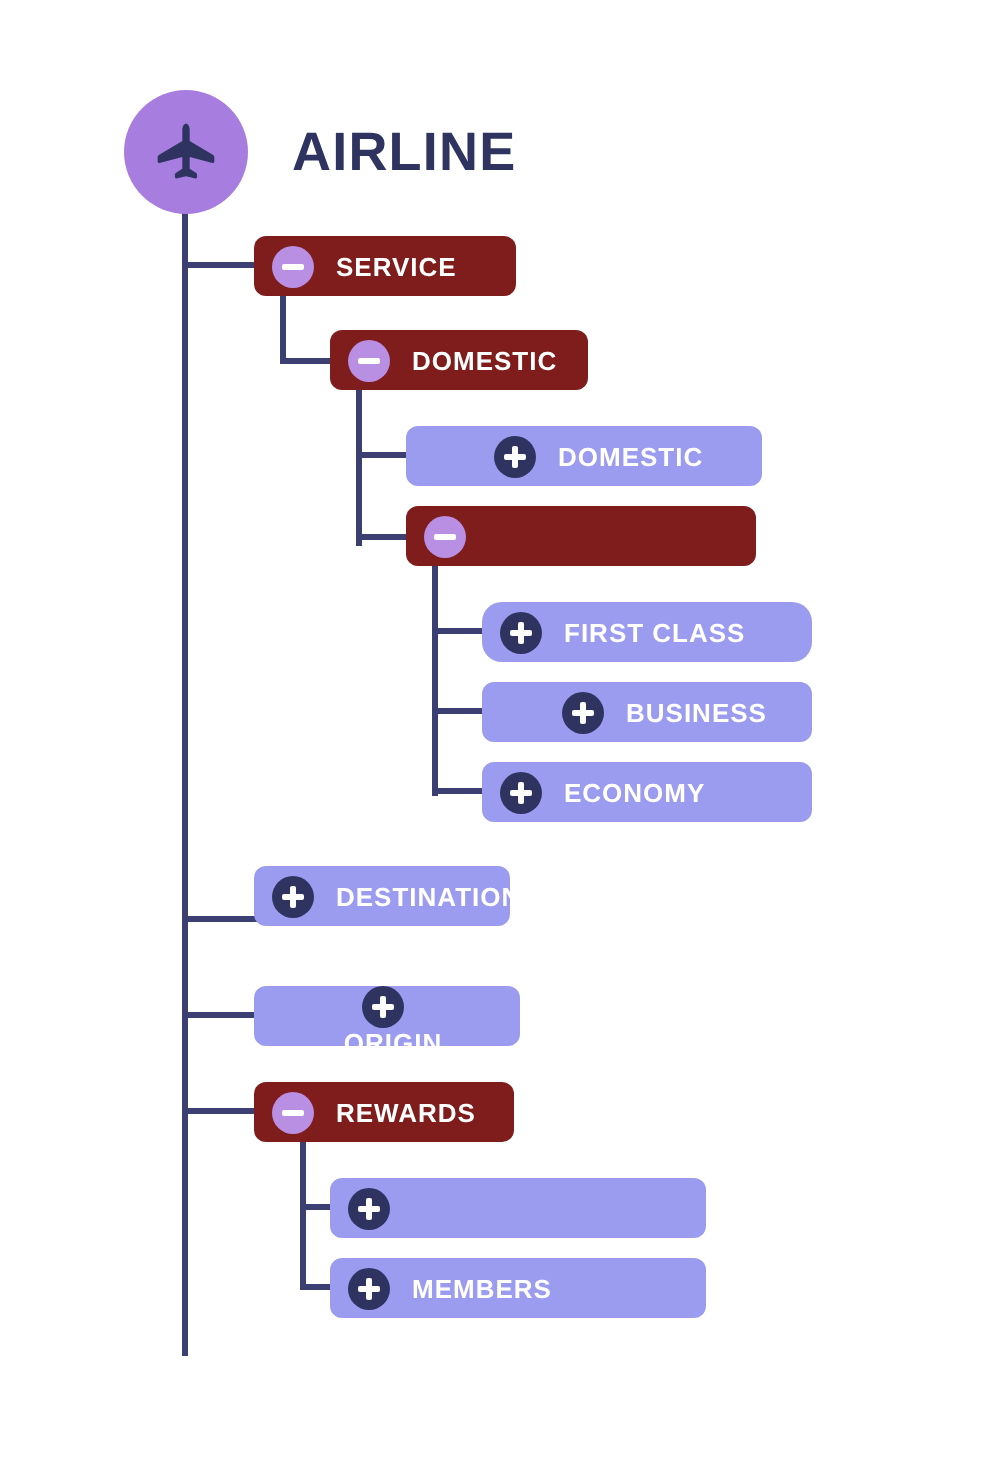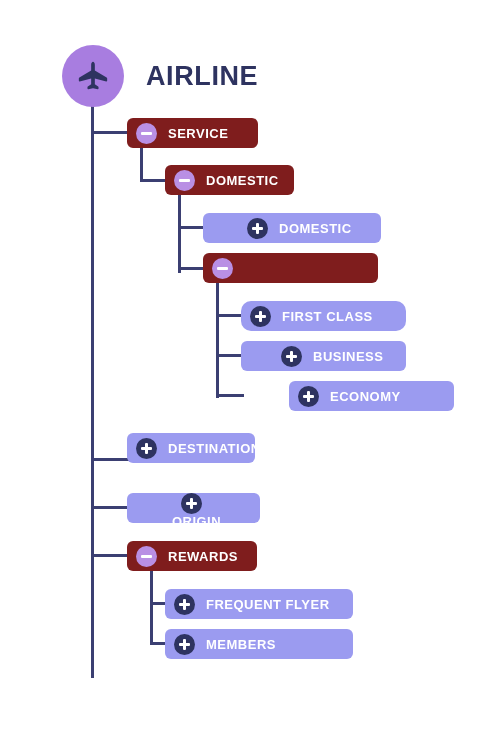--- a/index.html
+++ b/index.html
@@ -171,21 +171,21 @@
         </div>
         <span class="node-label">FIRST CLASS</span>
       </div>
       <div class="node light" style="left: 241px; top: 341px; width: 165px; padding-left: 40px;">
         <div class="node-toggle">
           <span class="bar-h"></span>
           <span class="bar-v"></span>
         </div>
         <span class="node-label">BUSINESS</span>
       </div>
-      <div class="node light" style="left: 241px; top: 381px; width: 165px; margin-left: 48px;">
+      <div class="node light" style="left: 241px; top: 381px; width: 165px;">
         <div class="node-toggle">
           <span class="bar-h"></span>
           <span class="bar-v"></span>
         </div>
         <span class="node-label">ECONOMY</span>
       </div>
       <div class="node light" style="left: 127px; top: 433px; width: 128px;">
         <div class="node-toggle">
           <span class="bar-h"></span>
           <span class="bar-v"></span>
@@ -203,21 +203,20 @@
         <div class="node-toggle">
           <span class="bar-h"></span>
         </div>
         <span class="node-label">REWARDS</span>
       </div>
       <div class="node light" style="left: 165px; top: 589px; width: 188px;">
         <div class="node-toggle">
           <span class="bar-h"></span>
           <span class="bar-v"></span>
         </div>
-        <span class="node-label">FREQUENT FLYER</span>
       </div>
       <div class="node light" style="left: 165px; top: 629px; width: 188px;">
         <div class="node-toggle">
           <span class="bar-h"></span>
           <span class="bar-v"></span>
         </div>
         <span class="node-label">MEMBERS</span>
       </div>
     </div>
 

